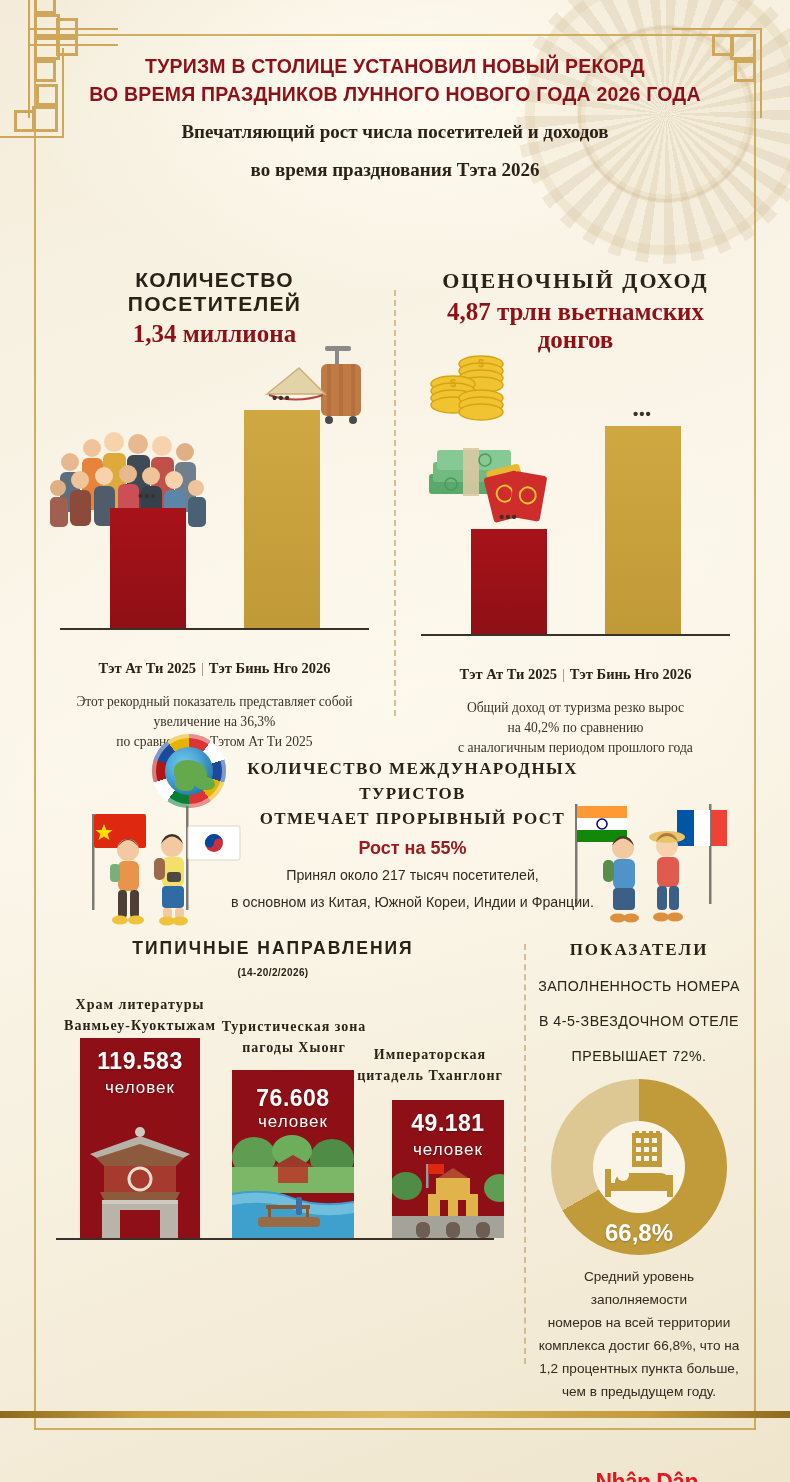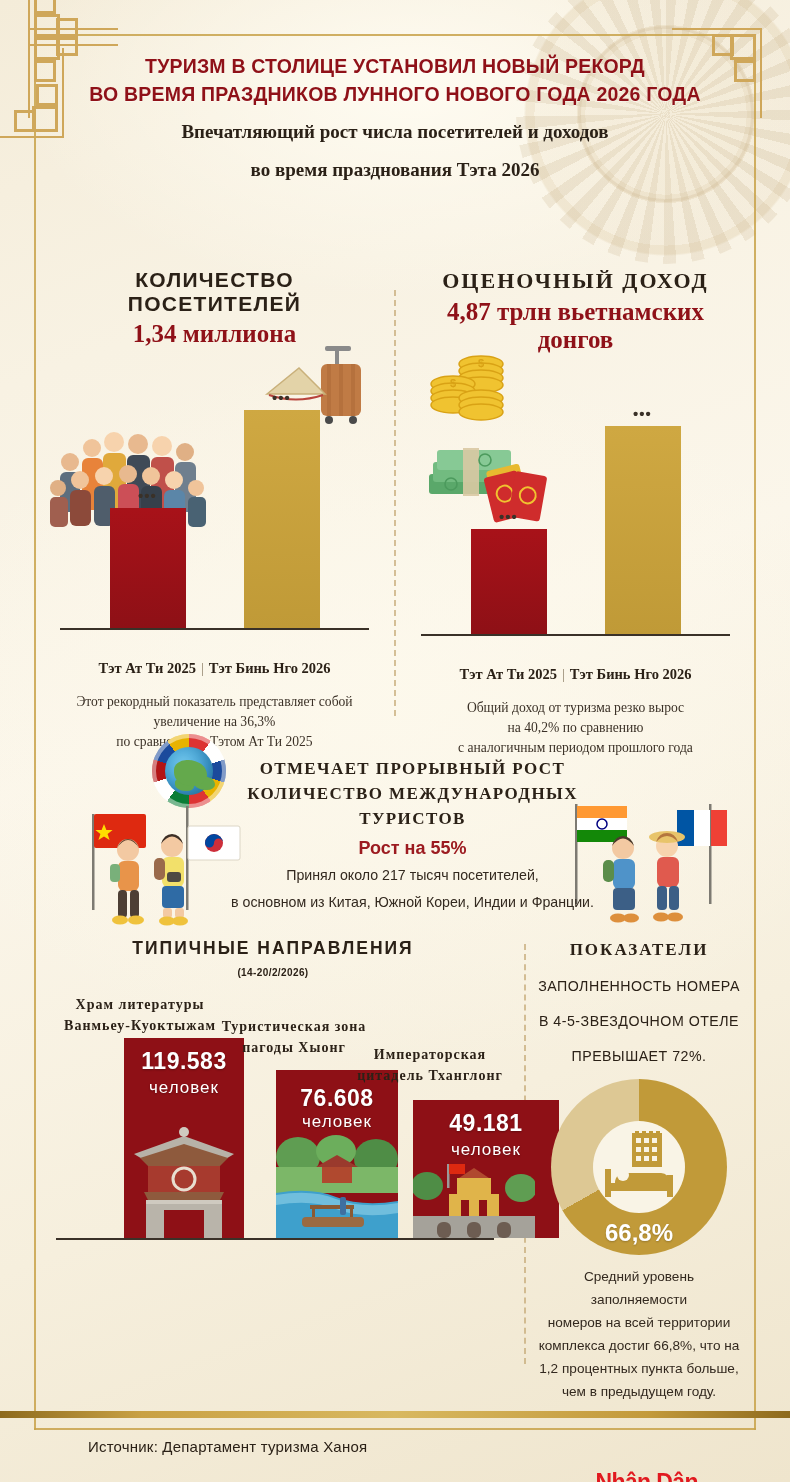--- a/index.html
+++ b/index.html
@@ -137,21 +137,21 @@
   .bottom { position:absolute; left:46px; right:46px; top:938px; height:440px; display:flex; }
   .bl { width:470px; position:relative; padding-right:16px; }
   .br { flex:1; position:relative; padding-left:18px; }
   .vdiv2 { position:absolute; left:478px; top:6px; height:420px; border-left:2px dashed #c7ac7a; opacity:.75; }
 
   .dest-title { text-align:center; font-weight:bold; font-size:17.5px; letter-spacing:2px; color:#2b2117; }
   .dest-range { text-align:center; font-weight:bold; font-size:10px; letter-spacing:.4px; color:#2b2117; margin-top:8px; }
 
   .dests { position:relative; height:272px; margin-top:8px; }
   .dline { position:absolute; left:10px; right:6px; bottom:18px; height:2px; background:#3a3128; }
-  .card { position:absolute; bottom:20px; overflow:hidden; background:#8e1016;margin-left:44px; }
+  .card { position:absolute; bottom:20px; overflow:hidden; background:#8e1016; }
   .card .num {
     position:absolute; left:0; right:0; text-align:center; color:#fff; font-weight:bold;
     font-size:23px; letter-spacing:.5px; text-shadow:0 1px 2px rgba(0,0,0,.3);
   }
   .card .unit {
     position:absolute; left:0; right:0; text-align:center; color:#fff;
     font-size:17px; letter-spacing:1px; text-shadow:0 1px 2px rgba(0,0,0,.3);
   }
   .card-label {
     position:absolute; text-align:center; font-family:"Liberation Serif", serif;
@@ -444,22 +444,22 @@
           <rect x="98" y="61" width="22" height="30" rx="6" fill="#e05a4e"></rect>
           <rect x="98" y="90" width="10" height="24" rx="4" fill="#3c5f86"></rect>
           <rect x="110" y="90" width="10" height="24" rx="4" fill="#3c5f86"></rect>
           <ellipse cx="102" cy="121" rx="8" ry="4.5" fill="#dd8f3c"></ellipse>
           <ellipse cx="116" cy="121" rx="8" ry="4.5" fill="#dd8f3c"></ellipse>
         </g>
       </g>
     </svg>
 
     <div class="intl-text">
+      <div class="intl-h">КОЛИЧЕСТВО МЕЖДУНАРОДНЫХ ТУРИСТОВ</div>
       <div class="intl-h">ОТМЕЧАЕТ ПРОРЫВНЫЙ РОСТ</div>
-      <div class="intl-h">КОЛИЧЕСТВО МЕЖДУНАРОДНЫХ ТУРИСТОВ</div>
       <div class="intl-growth">Рост на 55%</div>
       <div class="intl-note">Принял около 217 тысяч посетителей,</div>
       <div class="intl-note">в основном из Китая, Южной Кореи, Индии и Франции.</div>
     </div>
   </div>
 
   <div class="bottom">
     <div class="vdiv2"></div>
 
     <div class="bl">
@@ -510,21 +510,21 @@
             <rect x="36" y="76" width="3" height="8" fill="#8a5a33"></rect>
             <rect x="74" y="76" width="3" height="8" fill="#8a5a33"></rect>
             <rect x="64" y="64" width="6" height="18" rx="2" fill="#3f6fa0"></rect>
           </svg>
         </div>
 
         <div class="card-label" style="left:300px; top:58px; width:168px;">
           <div>Императорская</div>
           <div>цитадель Тханглонг</div>
         </div>
-        <div class="card" style="left:323px; width:146px; height:138px;">
+        <div class="card" style="left:346px; width:112px; height:138px;">
           <div class="num" style="top:10px;">49.181</div>
           <div class="unit" style="top:40px;">человек</div>
           <svg viewBox="0 0 122 86" style="position:absolute; left:0; bottom:0; width:122px; height:86px;">
             <ellipse cx="14" cy="34" rx="16" ry="14" fill="#4f8d46"></ellipse>
             <ellipse cx="108" cy="36" rx="16" ry="14" fill="#5f9d52"></ellipse>
             <rect x="34" y="12" width="2.5" height="24" fill="#9a9a9a"></rect>
             <rect x="36" y="12" width="16" height="10" fill="#de2910"></rect>
             <path d="M46 26 L61 16 L76 26 Z" fill="#b0492f"></path>
             <rect x="44" y="26" width="34" height="16" fill="#e0b44a"></rect>
             <rect x="36" y="42" width="50" height="22" fill="#e0b44a"></rect>
@@ -581,17 +581,16 @@
         <div>Средний уровень заполняемости</div>
         <div>номеров на всей территории</div>
         <div>комплекса достиг 66,8%, что на</div>
         <div>1,2 процентных пункта больше,</div>
         <div>чем в предыдущем году.</div>
       </div>
     </div>
   </div>
 
   <div class="footer">
-    <div class="src">Источник: Департамент туризма Ханоя</div>
     <div class="logo">Nhân Dân</div>
   </div>
 
 </div>
 
 </body></html>

